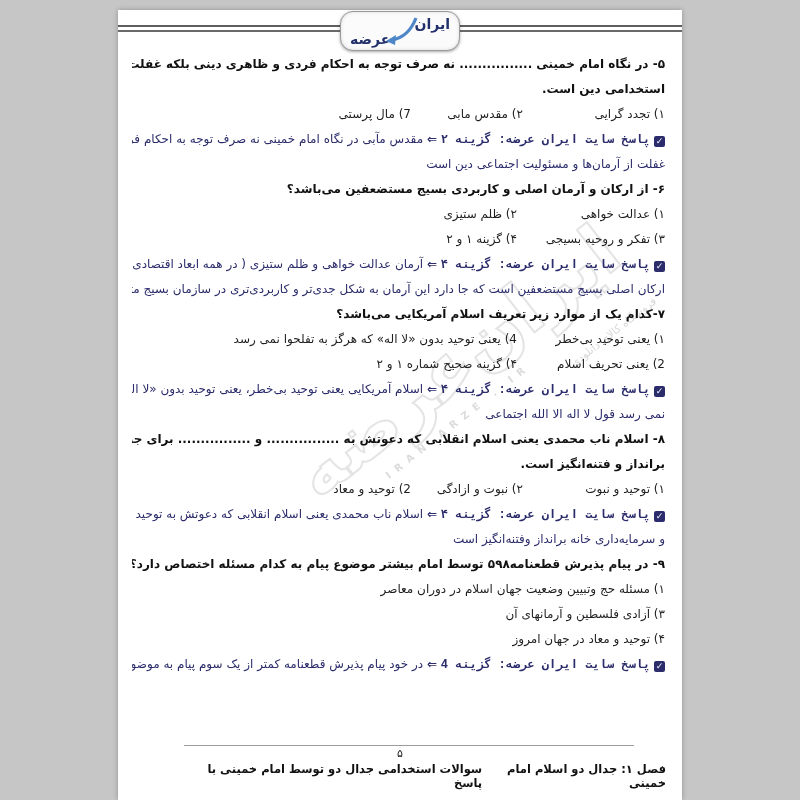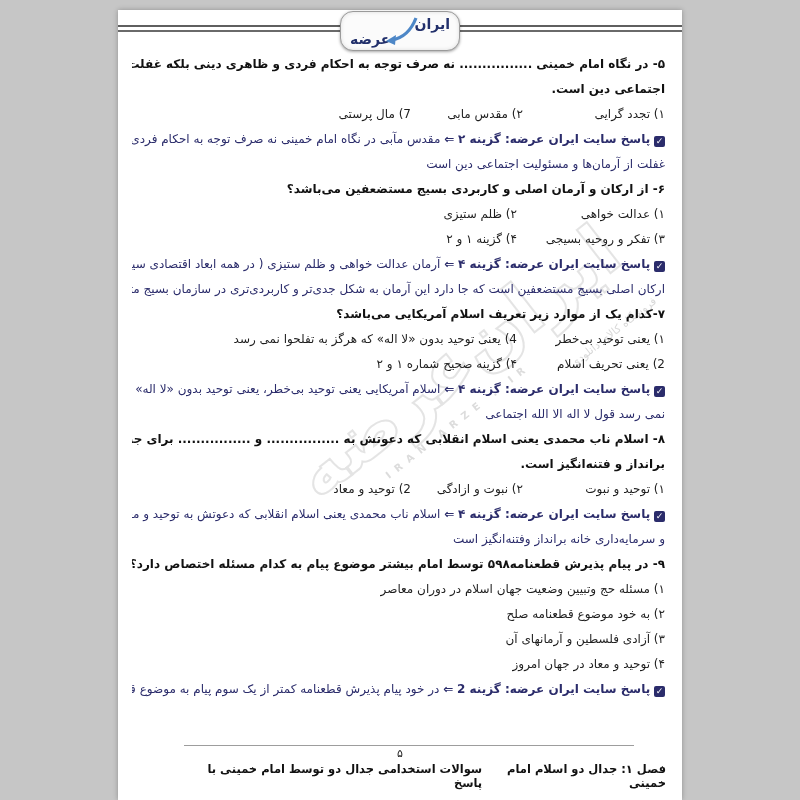--- a/index.html
+++ b/index.html
@@ -50,21 +50,21 @@
     direction:rtl;text-align:right;
     padding:42px 17px 0 14px;
     font-size:12px;color:#1b1b1b;
   }
   .line{height:25px;line-height:25px;white-space:nowrap;overflow:hidden;}
   .q{font-weight:bold;color:#111;}
   .opts{color:#1e1e1e;}
   .grid4{display:grid;grid-template-columns:142px 112px 108px auto;}
   .grid2{display:grid;grid-template-columns:148px auto;}
   .ans{color:#2b2c6b;}
-  .ans .ans-label{font-weight:bold;}
+  .ans .ans-label{font-weight:bold;font-family:Liberation Mono, monospace;}
   .ans .arr{font-weight:bold;}
   .center{}
   .chk{
     display:inline-block;width:11px;height:11px;
     background:#2b2c6b;color:#ffffff;border-radius:2px;
     font-size:9px;line-height:11px;text-align:center;
     vertical-align:baseline;position:relative;top:1px;
   }
   
   .footer{position:absolute;bottom:4px;left:0;right:0;z-index:2;direction:rtl;}
@@ -93,21 +93,21 @@
 
   <div class="watermark">
     <div class="wm-big">ایران‌عرضه</div>
     <div class="wm-ring">IRAN ARZE . IR</div>
     <div class="wm-small">فروشگاه کالای دانلودی</div>
   </div>
 
   <div class="content">
 
     <div class="line q">۵- در نگاه امام خمینی ................ نه صرف توجه به احکام فردی و ظاهری دینی بلکه غفلت از آرمان‌ها و مسئولیت</div>
-    <div class="line q">اجتماعی دین است.</div>
+    <div class="line q">استخدامی دین است.</div>
     <div class="line opts grid4">
       <span>۱) تجدد گرایی</span>
       <span>۲) مقدس مابی</span>
       <span>7) مال پرستی</span>
     </div>
     <div class="line ans">
       <span class="chk">✓</span>
       <span class="ans-label">پاسخ سایت ایران عرضه: گزینه ۲</span>
       <span class="arr">⇐</span>
       <span>مقدس مآبی در نگاه امام خمینی نه صرف توجه به احکام فردی و ظاهری دینی بلکه</span>
@@ -158,26 +158,25 @@
     <div class="line ans">
       <span class="chk">✓</span>
       <span class="ans-label">پاسخ سایت ایران عرضه: گزینه ۴</span>
       <span class="arr">⇐</span>
       <span>اسلام ناب محمدی یعنی اسلام انقلابی که دعوتش به توحید و معاد برای جبهه کفر</span>
     </div>
     <div class="line ans center">و سرمایه‌داری خانه برانداز وفتنه‌انگیز است</div>
 
     <div class="line q">۹- در پیام پذیرش قطعنامه۵۹۸  توسط امام بیشتر موضوع پیام به کدام مسئله اختصاص دارد؟</div>
     <div class="line opts">۱) مسئله حج وتبیین وضعیت جهان اسلام در دوران معاصر</div>
-    <div class="line opts">۲) به خود موضوع قطعنامه صلح</div>
     <div class="line opts">۳) آزادی فلسطین  و آرمانهای آن</div>
     <div class="line opts">۴) توحید و معاد در جهان امروز</div>
     <div class="line ans">
       <span class="chk">✓</span>
-      <span class="ans-label">پاسخ سایت ایران عرضه: گزینه 2</span>
+      <span class="ans-label">پاسخ سایت ایران عرضه: گزینه 4</span>
       <span class="arr">⇐</span>
       <span>در خود پیام پذیرش قطعنامه کمتر از یک سوم پیام به موضوع قطعنامه اختصاص</span>
     </div>
 
   </div>
 
   <div class="footer">
     <div class="footer-rule"></div>
     <div class="page-num">۵</div>
     <div class="footer-row">

